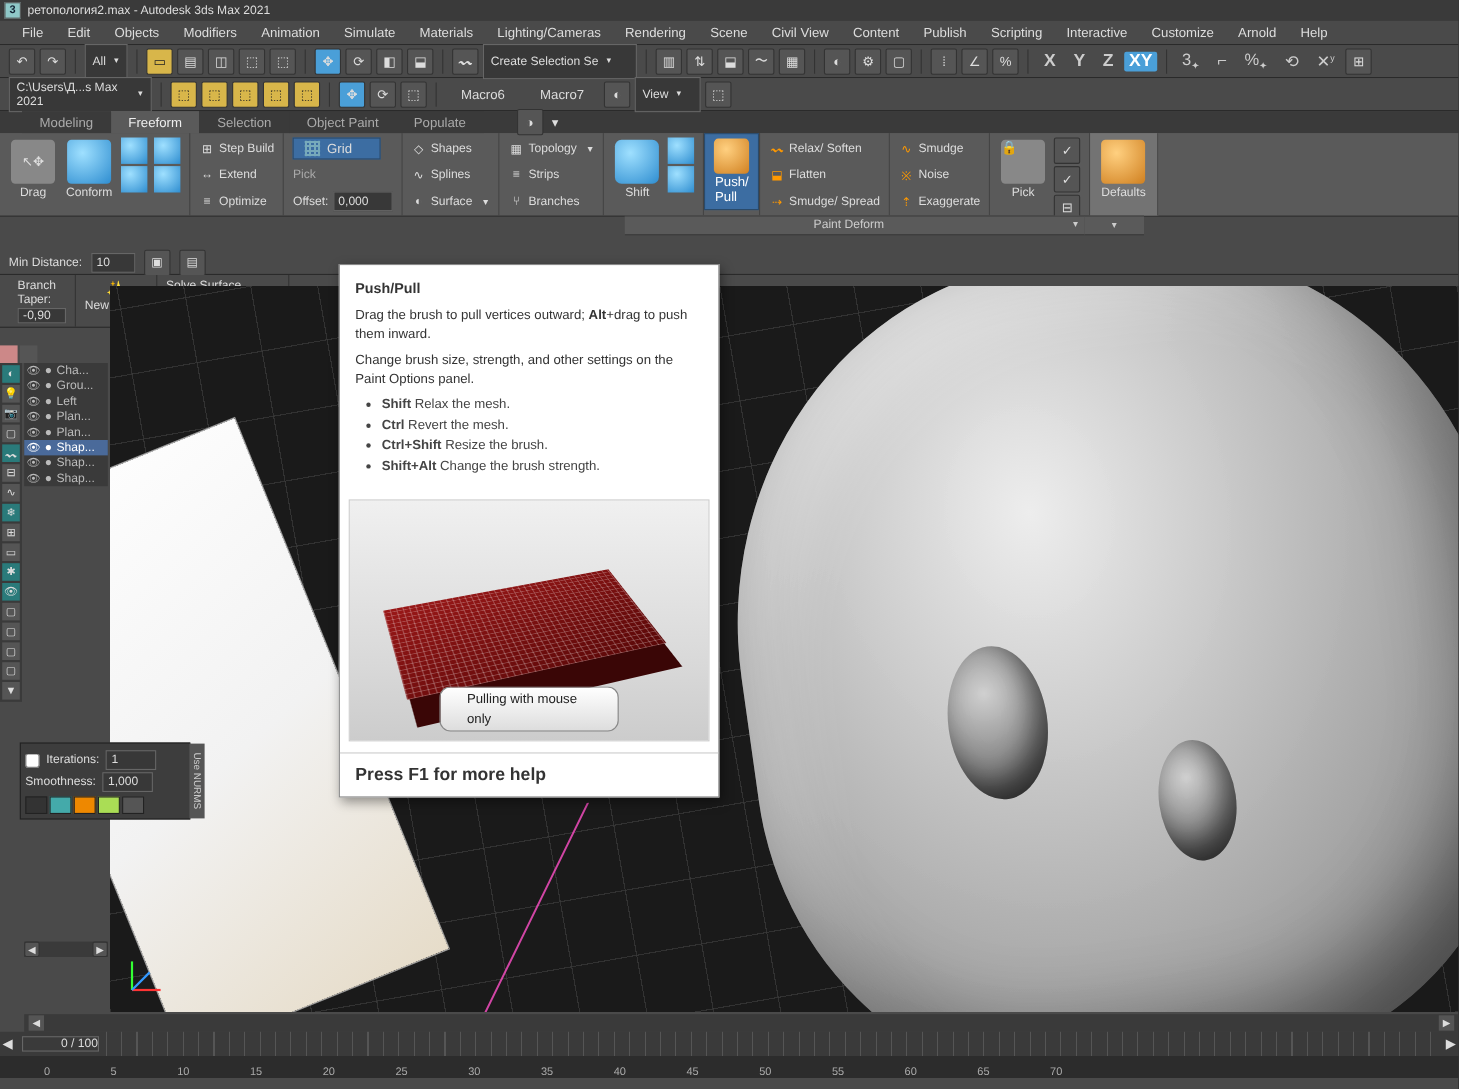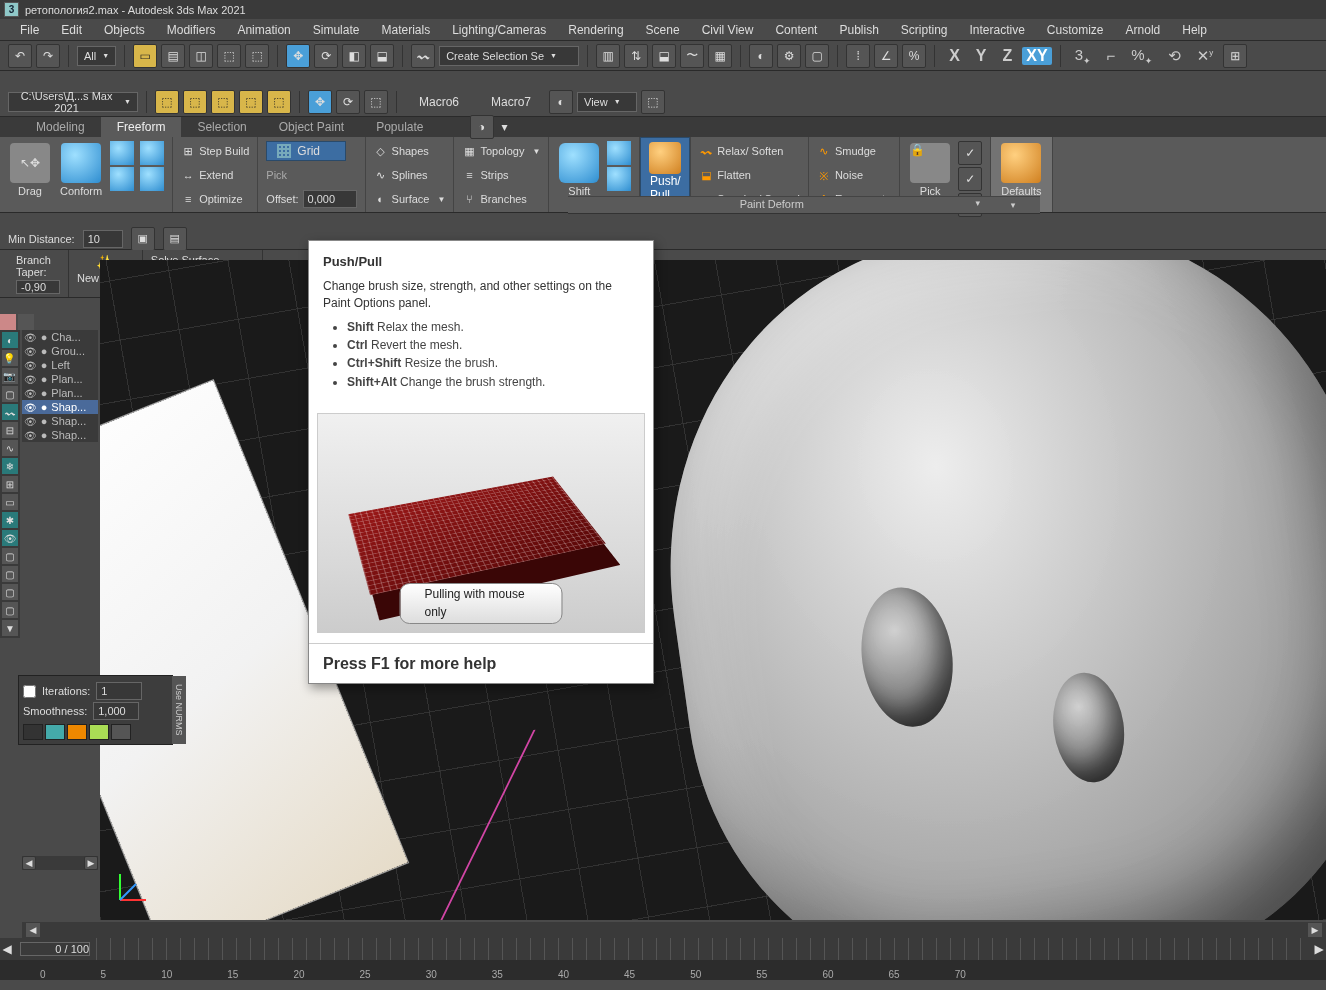--- a/index.html
+++ b/index.html
@@ -35,33 +35,33 @@
   border-bottom: 1px solid #2a2a2a;
 }
 .menubar span { padding: 3px 10px; cursor: default; font-size: 12px; }
 
 
 .toolbar-row1, .toolbar-row2 {
   background: #4a4a4a; display: flex; align-items: center;
   padding: 2px 8px; gap: 4px; border-bottom: 1px solid #2a2a2a;
 }
 .toolbar-row1 { height: 30px; }
-.toolbar-row2 { height: 30px; margin-top: 16px; }
+.toolbar-row2 { height: 30px; }
 .toolbtn {
   width: 24px; height: 24px; background: #555;
   border: 1px solid #333; border-radius: 2px;
   display: inline-flex; align-items: center; justify-content: center;
 }
 .toolbtn.blue { background: #4a9fd8; }
 .toolbtn.yellow { background: #d8b64a; color:#222; }
 .tsep { width: 1px; height: 22px; background: #333; margin: 0 4px; }
 .dropdown {
-  height: 20px; background: #383838; border: 1px solid #666;
+  height: 32px; background: #383838; border: 1px solid #666;
   padding: 0 6px; display: inline-flex; align-items: center;
-  gap: 6px; font-size: 11px; text-align: center;
+  gap: 6px; font-size: 11px;
 }
 .dropdown::after { content: "▼"; font-size: 7px; }
 .biglabel { font-size: 15px; font-weight: 500; color: #ccc; padding: 0 6px; }
 
 
 .ribbon-tabs {
   height: 20px; background: #3a3a3a; display: flex;
   padding-left: 20px;
 }
 .ribbon-tab {
@@ -720,20 +720,23 @@
     <span class="sw" style="background:#e80"></span>
     <span class="sw" style="background:#ad5"></span>
     <span class="sw" style="background:#555"></span>
   </div>
   <div class="side">Use NURMS</div>
 </div>
 
 <div class="tooltip">
   <div class="tt-pad">
     <h3>Push/Pull</h3>
+    <p>
+      <span>Drag the brush to pull vertices outward; </span><b>Alt</b><span>+drag to push them inward.</span>
+    </p>
     <p>Change brush size, strength, and other settings on the Paint Options panel.</p>
     <ul>
       <li><b>Shift</b><span> Relax the mesh.</span></li>
       <li><b>Ctrl</b><span> Revert the mesh.</span></li>
       <li><b>Ctrl+Shift</b><span> Resize the brush.</span></li>
       <li><b>Shift+Alt</b><span> Change the brush strength.</span></li>
     </ul>
   </div>
   <div class="illus">
     <div class="block"></div>

